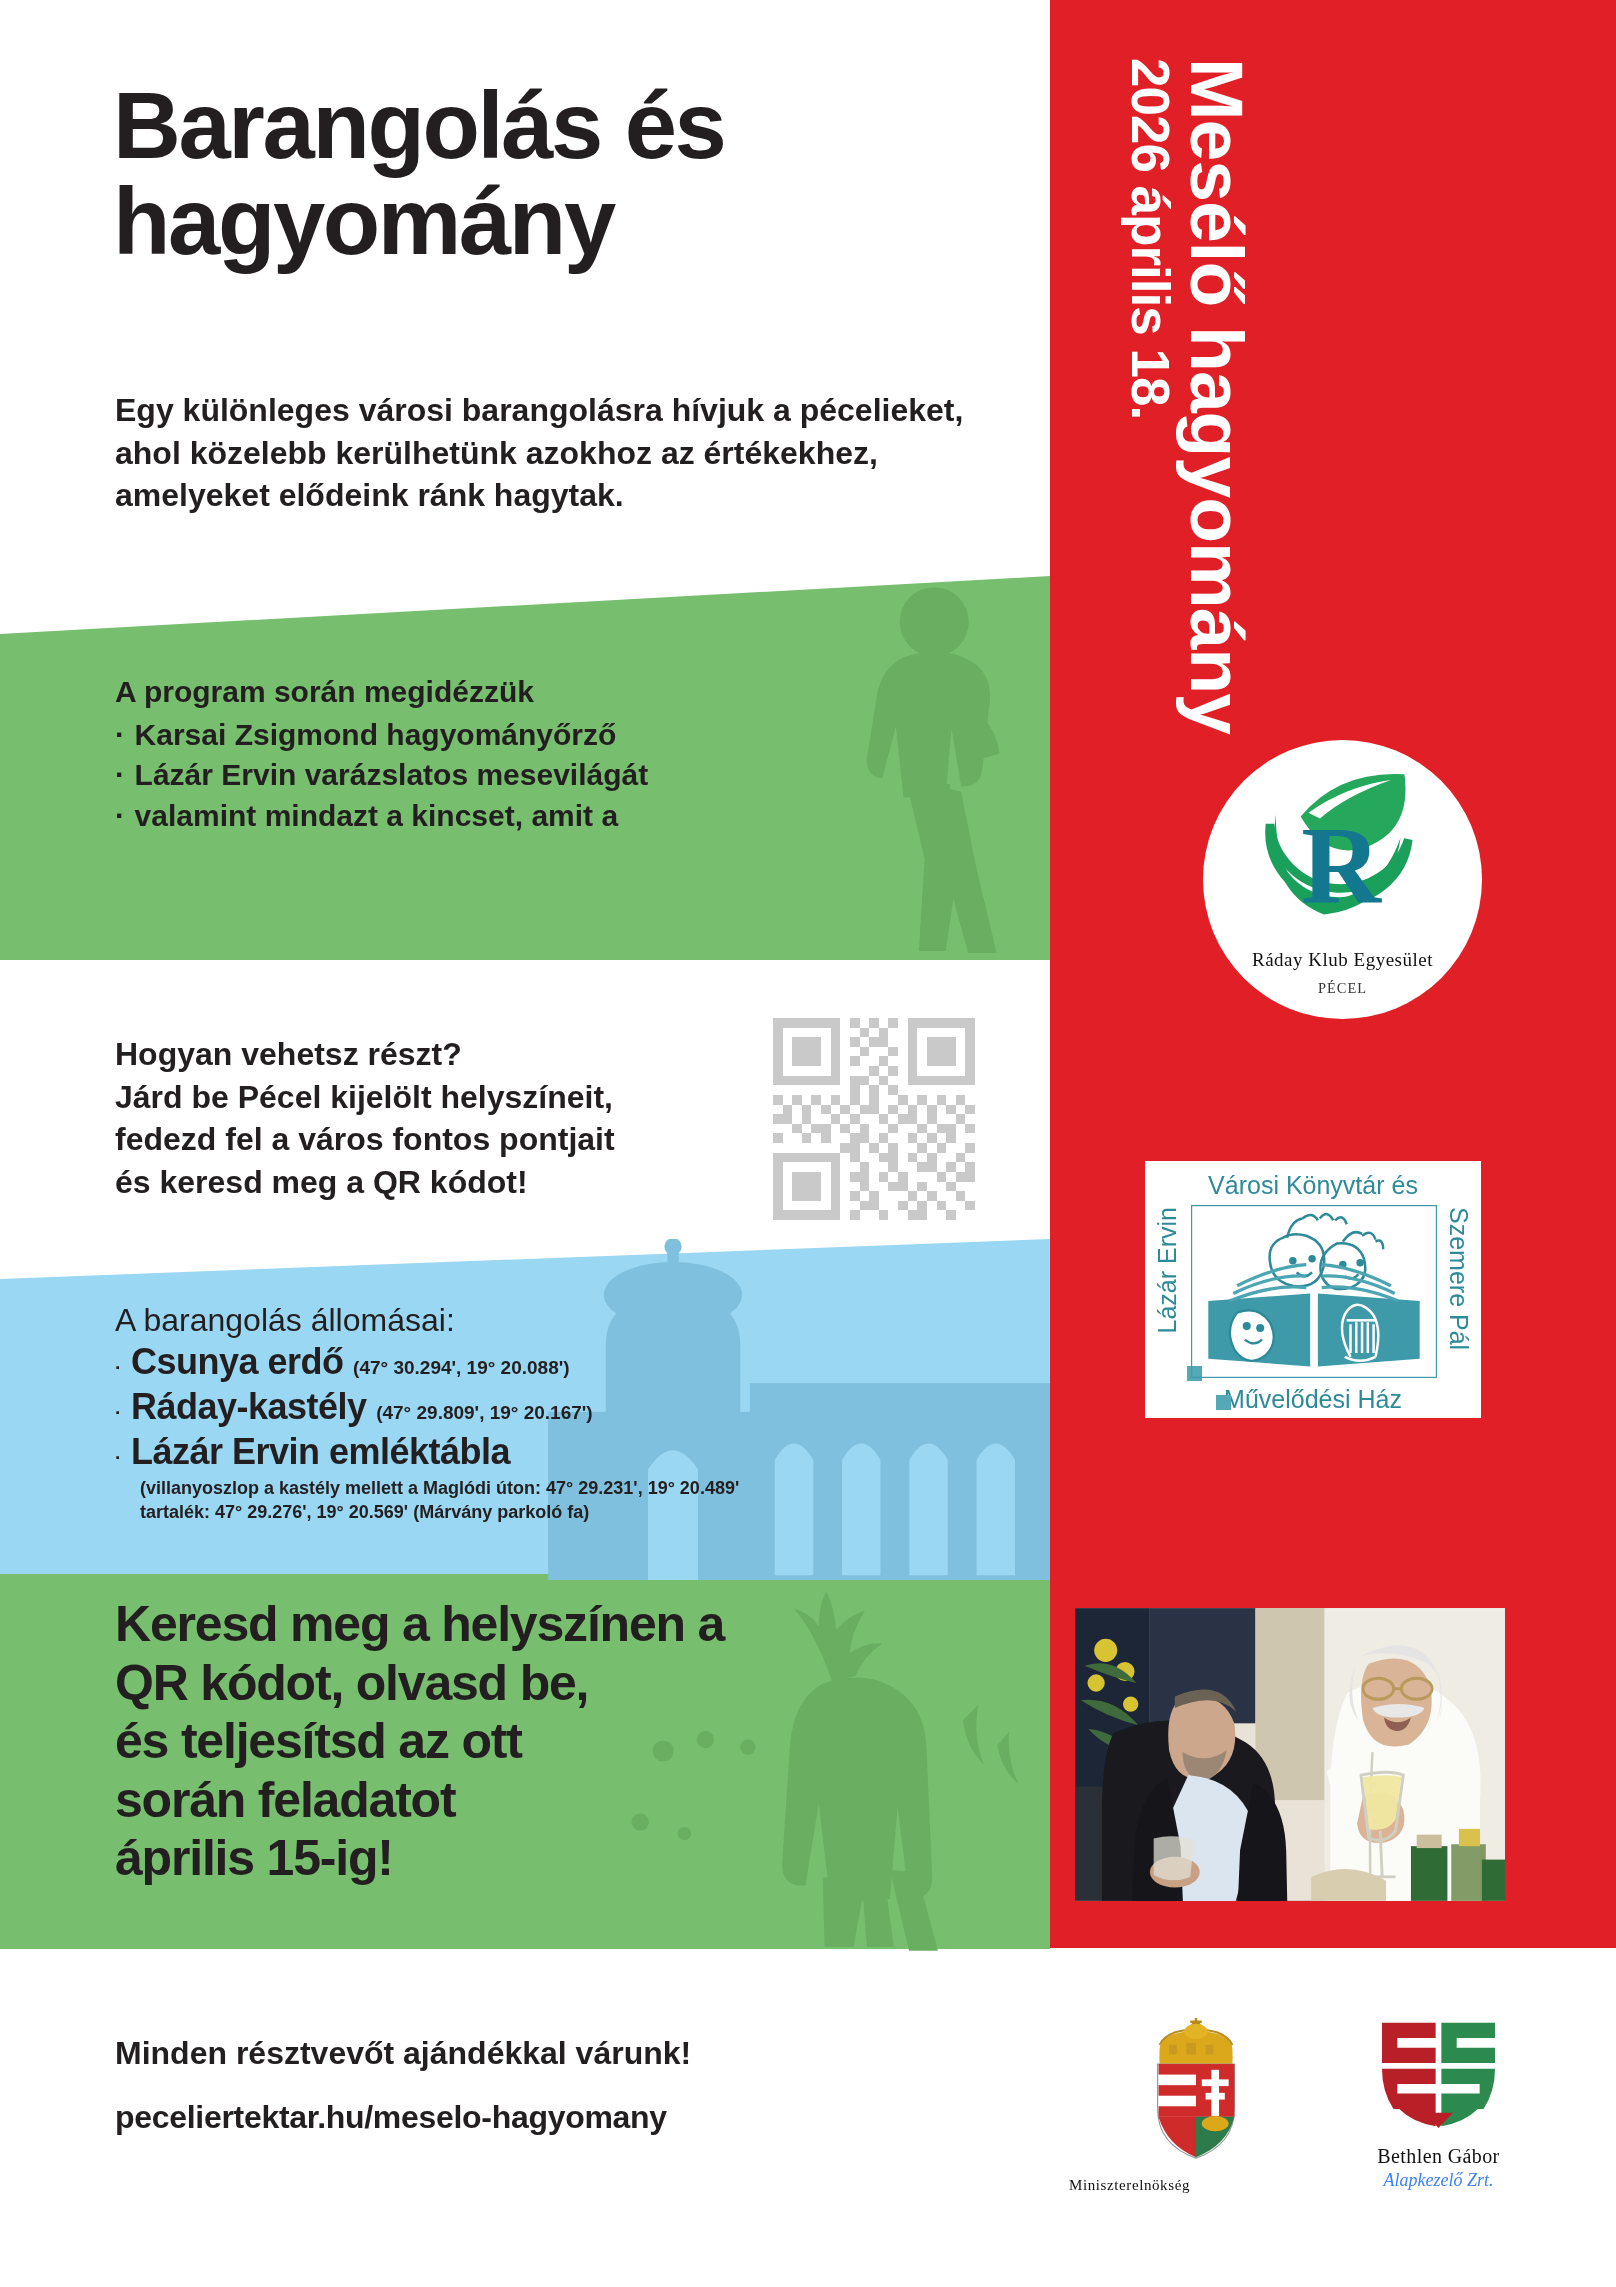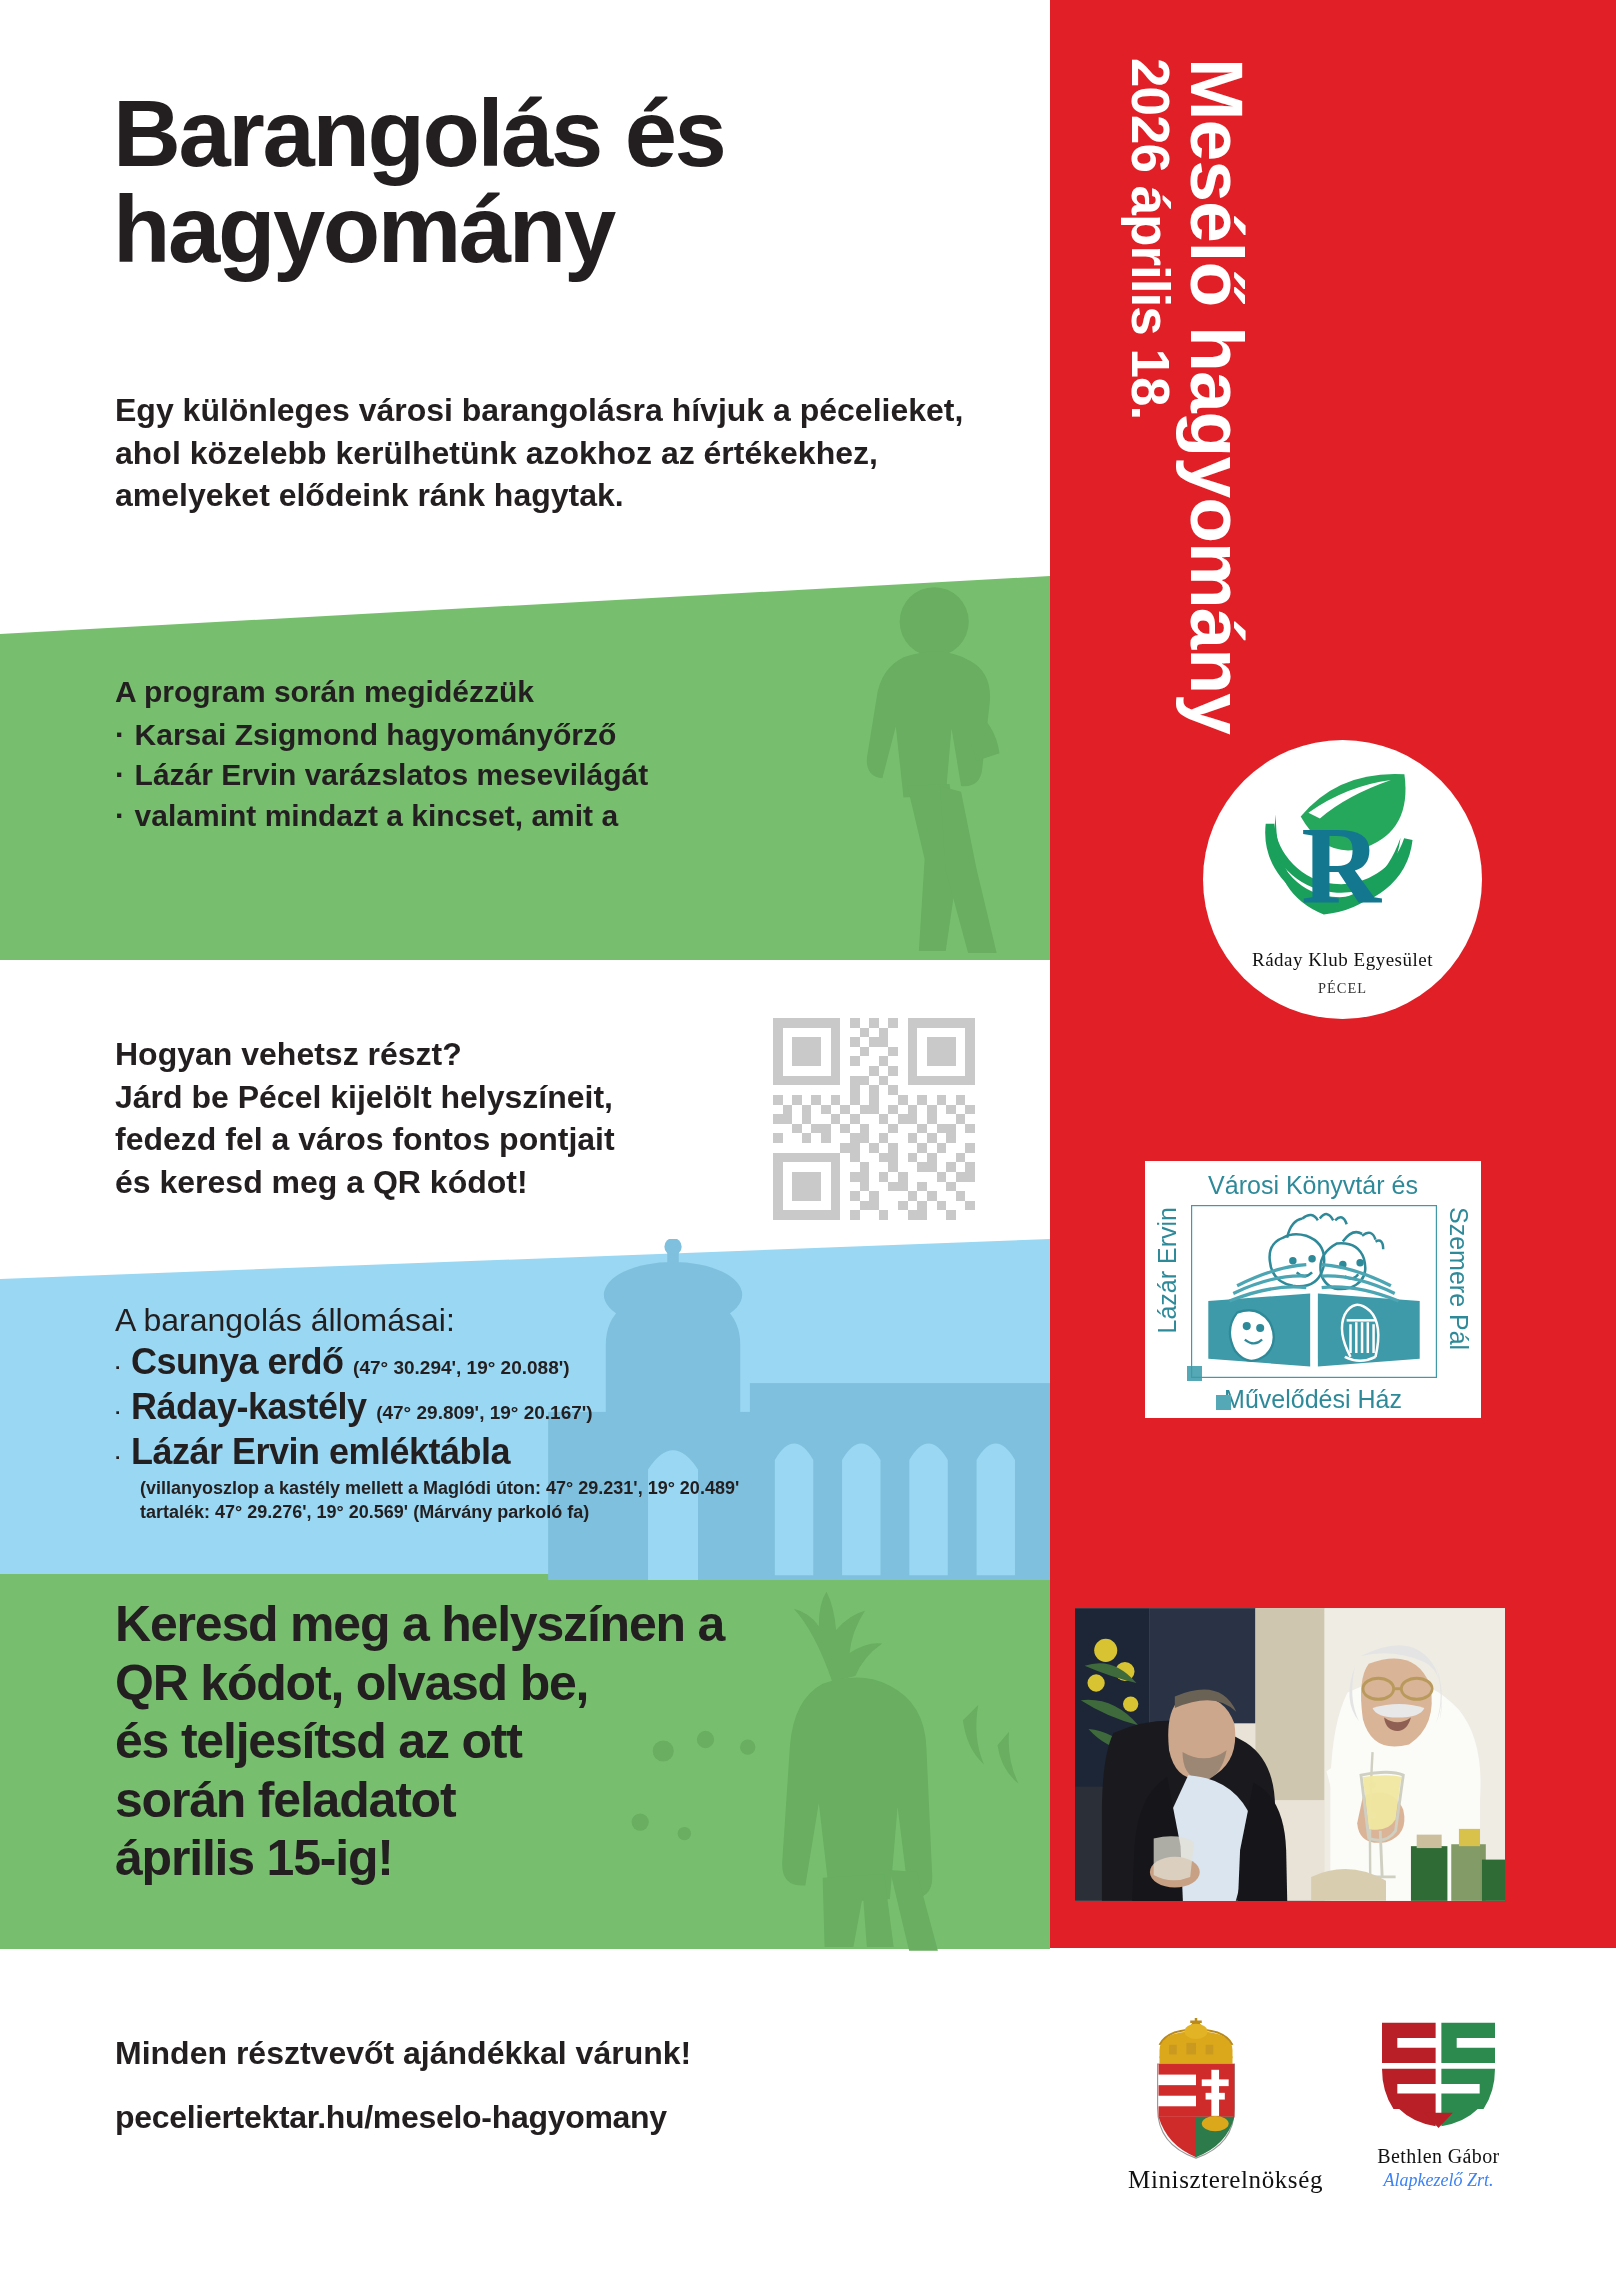--- a/index.html
+++ b/index.html
@@ -21,21 +21,21 @@
 
   
   .vert-wrap { position:absolute; top:58px; left:1124px; height:615px; display:flex;
                flex-direction:row-reverse; align-items:flex-start; gap:3.8px; }
   .vert-line { writing-mode:vertical-rl; color:#ffffff; font-weight:bold;
                letter-spacing:-1px; white-space:nowrap; }
   .vert-main { font-size:75px; line-height:0.95; }
   .vert-date { font-size:53px; line-height:1.0; }
 
   
-  .headline { position:absolute; top:86px; left:113px; width:865px;
+  .headline { position:absolute; top:78px; left:113px; width:865px;
               font-size:94px; font-weight:bold; line-height:1.02;
               letter-spacing:-2.4px; color:#231f20; }
 
   .intro { position:absolute; top:389px; left:115px; width:869px;
            font-size:32px; font-weight:bold; line-height:1.33; color:#231f20; }
 
   .prog-block { position:absolute; top:672px; left:115px; width:845px;
                 font-size:30px; font-weight:bold; line-height:1.36; color:#231f20; }
   .prog-title { margin-bottom:1.9px; }
   .bullet-row { display:flex; gap:9.6px; }
@@ -93,22 +93,22 @@
   .lib-bottom { position:absolute; bottom:3.8px; left:0; right:0; text-align:center;
                 font-size:25px; color:#2e8a99;margin-top:38px; }
   .lib-sq { position:absolute; width:15.4px; height:15.4px; background:#55a8b5; }
 
   
   .photo { position:absolute; top:1608px; left:1075px; width:430px; height:293px;
            overflow:hidden; background:#1b2433; }
 
   
   .min-logo { position:absolute; top:2016px; left:1100px; width:192px; height:178px; }
-  .min-cap { position:absolute; bottom:0; left:-31px; right:-31px; text-align:right;
-             font-family:"Liberation Serif", serif; font-size:25px; color:#111;
+  .min-cap { position:absolute; bottom:0; left:-31px; right:-31px; text-align:left;
+             font-family:"Liberation Serif", serif; font-size:15px; color:#111;
              letter-spacing:0.6px; }
   .bg-logo { position:absolute; top:2017px; left:1340px; width:197px; height:178px; }
   .bg-cap1 { position:absolute; bottom:27px; left:-9.6px; right:-9.6px; text-align:center;
              font-family:"Liberation Serif", serif; font-size:20px; color:#111;
              letter-spacing:0.4px; }
   .bg-cap2 { position:absolute; bottom:3.8px; left:-9.6px; right:-9.6px; text-align:center;
              font-family:"Liberation Serif", serif; font-size:18px; color:#3b82f6;
              font-style:italic; }
 </style>
 </head>

